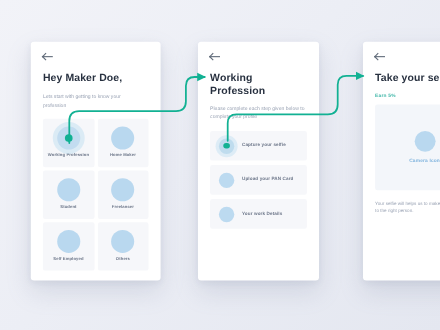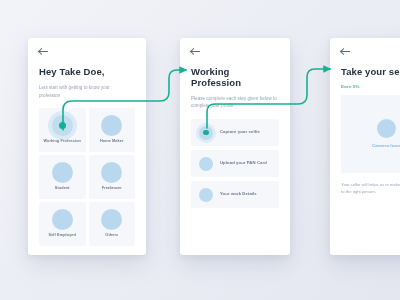--- a/index.html
+++ b/index.html
@@ -217,21 +217,21 @@
     pointer-events: none;
   }
 </style>
 </head>
 <body>
 
 <div class="stage">
 
   <div class="screen" id="screen-1">
     <div class="back-icon"></div>
-    <div class="screen-title">Hey Take Doe,</div>
+    <div class="screen-title">Hey Maker Doe,</div>
     <div class="screen-sub">Lets start with getting to know your profession</div>
 
     <div class="grid">
       <div class="grid-cell">
         <div class="blob selected"></div>
         <div class="cell-label">Working Profession</div>
       </div>
       <div class="grid-cell">
         <div class="blob"></div>
         <div class="cell-label">Home Maker</div>

